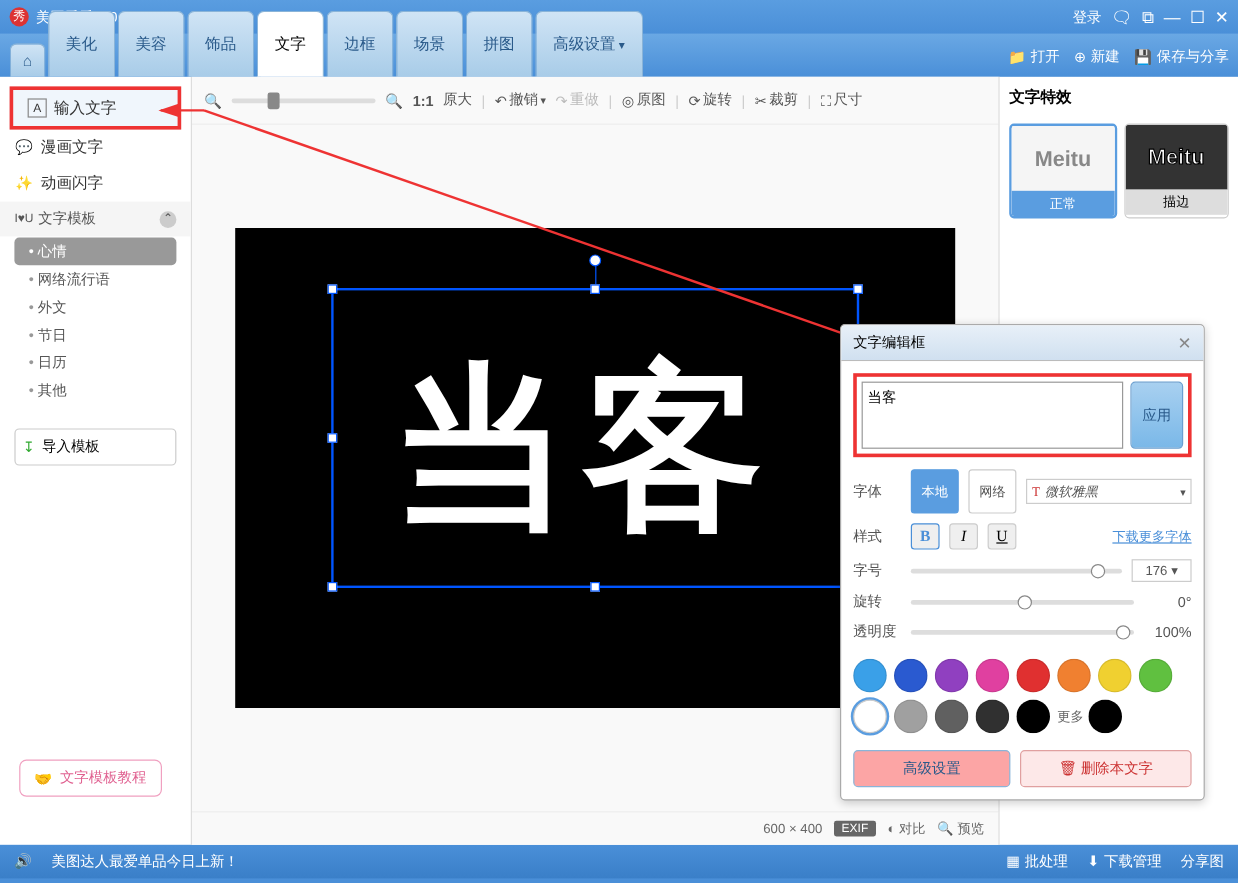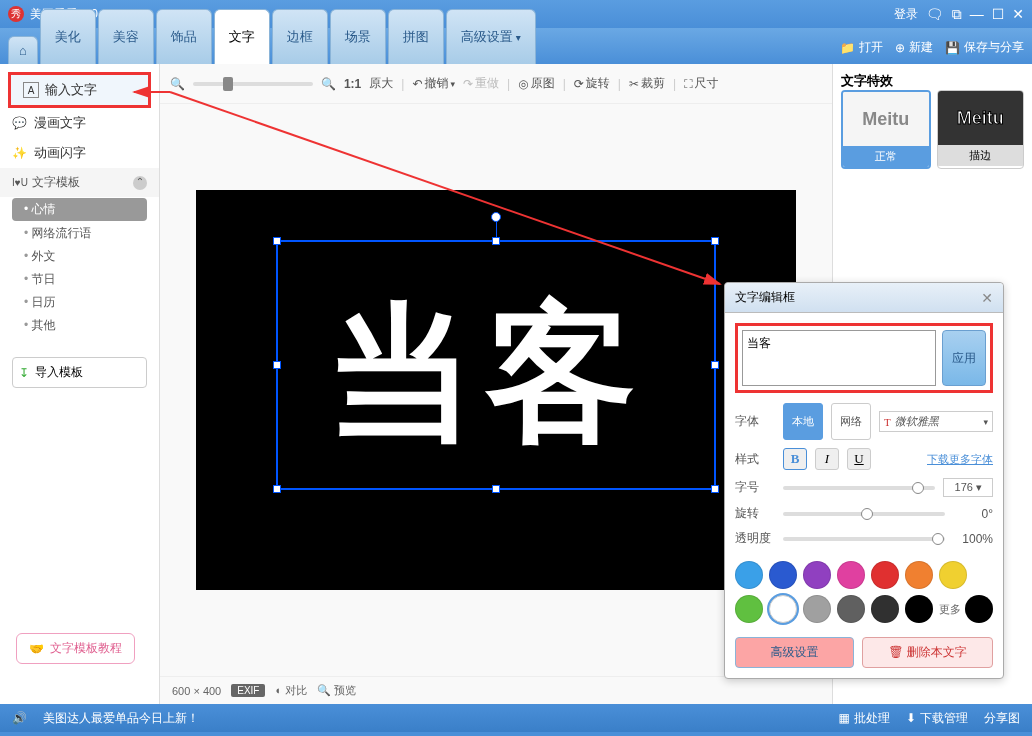--- a/index.html
+++ b/index.html
@@ -44,35 +44,35 @@
 .text-box { position: absolute; left: 80px; top: 50px; width: 440px; height: 250px; border: 2px solid #05f; }
 .text-box .handle { width: 8px; height: 8px; background: #fff; border: 1px solid #05f; position: absolute; }
 .text-box .h-nw { top: -5px; left: -5px; } .text-box .h-n { top: -5px; left: 50%; margin-left: -4px; }
 .text-box .h-ne { top: -5px; right: -5px; } .text-box .h-w { top: 50%; left: -5px; margin-top: -4px; }
 .text-box .h-e { top: 50%; right: -5px; margin-top: -4px; } .text-box .h-sw { bottom: -5px; left: -5px; }
 .text-box .h-s { bottom: -5px; left: 50%; margin-left: -4px; } .text-box .h-se { bottom: -5px; right: -5px; }
 .text-box .rotate { width: 10px; height: 10px; border: 1px solid #05f; border-radius: 50%; position: absolute; top: -30px; left: 50%; margin-left: -5px; background: #fff; }
 .text-box::before { content: ""; position: absolute; top: -25px; left: 50%; width: 1px; height: 20px; background: #05f; }
 .canvas-text { color: #fff; font-size: 150px; font-weight: bold; position: absolute; left: 130px; top: 85px; letter-spacing: 10px; }
 
-.canvas-footer { height: 28px; display: flex; align-items: center; justify-content: flex-start; padding: 0 12px; gap: 10px; font-size: 11px; color: #666; border-top: 1px solid #eee; }
+.canvas-footer { height: 28px; display: flex; align-items: center; justify-content: flex-end; padding: 0 12px; gap: 10px; font-size: 11px; color: #666; border-top: 1px solid #eee; }
 .exif-badge { background: #666; color: #fff; padding: 1px 6px; font-size: 10px; border-radius: 2px; }
 
 .right-panel { width: 200px; border-left: 1px solid #ddd; padding: 8px; }
-.panel-title { font-size: 13px; font-weight: bold; margin-bottom: 0; }
+.panel-title { font-size: 13px; font-weight: bold; margin-bottom: 13px; }
 .effect-grid { display: flex; gap: 6px; }
 .effect-item { flex: 1; border: 1px solid #ccc; border-radius: 4px; text-align: center; cursor: pointer; overflow: hidden; }
 .effect-item.sel { border: 2px solid #5a9de0; }
 .effect-preview { height: 54px; display: flex; align-items: center; justify-content: center; font-size: 18px; font-weight: bold; background: #f5f5f5; }
 .effect-item.outline .effect-preview { color: transparent; -webkit-text-stroke: 1px #333; background: #333; }
 .effect-item.outline .effect-preview span { color: #fff; -webkit-text-stroke: 1px #000; }
 .effect-label { background: #ddd; padding: 3px; font-size: 11px; }
 .effect-item.sel .effect-label { background: #5a9de0; color: #fff; }
 
-.edit-panel { position: absolute; right: 28px; top: 218px; width: 280px; background: #fff; border: 1px solid #aaa; border-radius: 4px; box-shadow: 0 2px 8px rgba(0,0,0,.2); z-index: 100; }
+.edit-panel { position: absolute; right: 28px; top: 206px; width: 304px; background: #fff; border: 1px solid #aaa; border-radius: 4px; box-shadow: 0 2px 8px rgba(0,0,0,.2); z-index: 100; }
 .edit-header { background: linear-gradient(#e8f0f8, #d0e0f0); padding: 6px 10px; font-size: 12px; border-bottom: 1px solid #bbb; display: flex; align-items: center; border-radius: 4px 4px 0 0; }
 .edit-header .close { margin-left: auto; color: #888; cursor: pointer; font-size: 14px; }
 .edit-body { padding: 10px; }
 .edit-input-row { display: flex; gap: 6px; margin-bottom: 10px; border: 3px solid #e33; padding: 4px; }
 .edit-input { flex: 1; border: 1px solid #999; padding: 4px; font-size: 12px; height: 56px; resize: none; }
 .apply-btn { width: 44px; background: linear-gradient(#a8d0f0, #7ab8e8); border: 1px solid #6a9fd0; border-radius: 4px; cursor: pointer; font-size: 12px; color: #2a5a8a; }
 .edit-row { display: flex; align-items: center; gap: 8px; margin-bottom: 8px; font-size: 12px; color: #555; }
 .edit-row .label { width: 40px; }
 .pill-btn { padding: 10px 8px; border: 1px solid #ccc; border-radius: 3px; font-size: 11px; cursor: pointer; }
 .pill-btn.active { background: #5a9de0; color: #fff; border-color: #5a9de0; }

